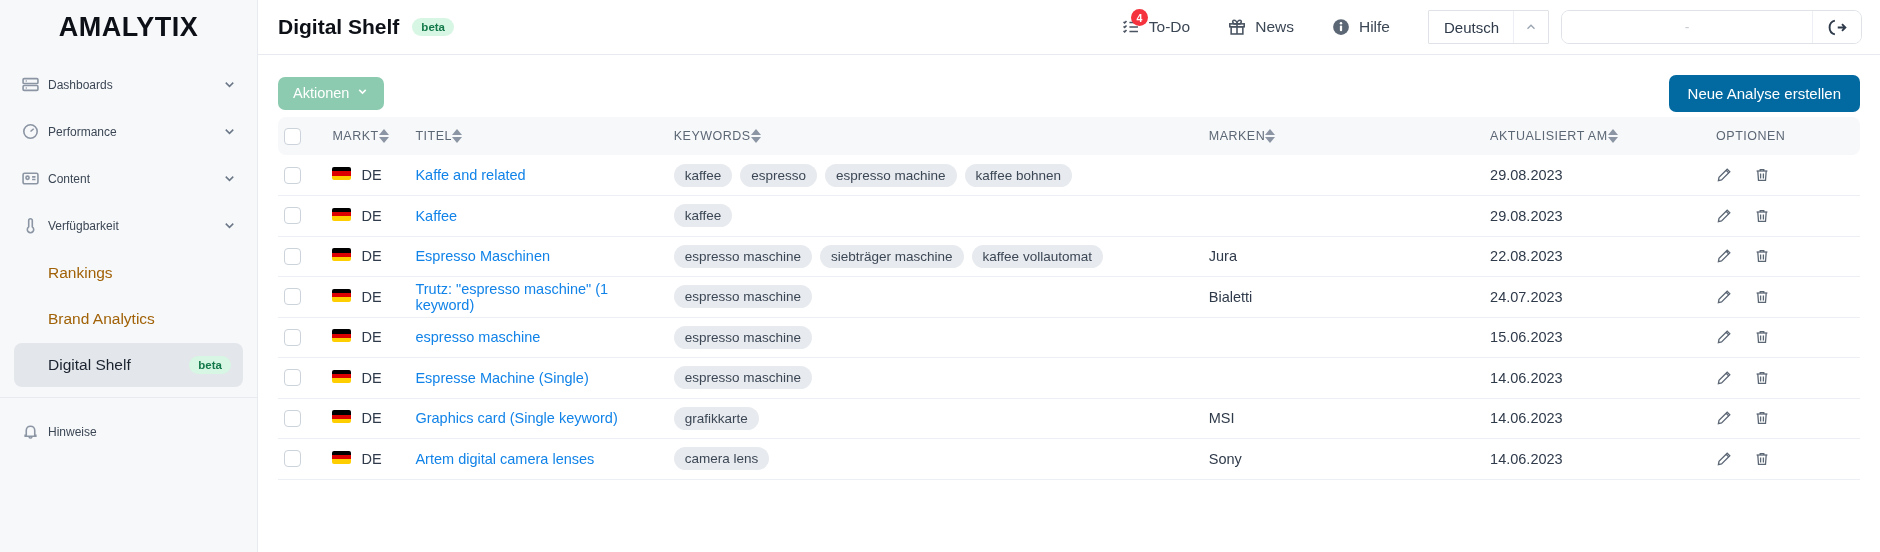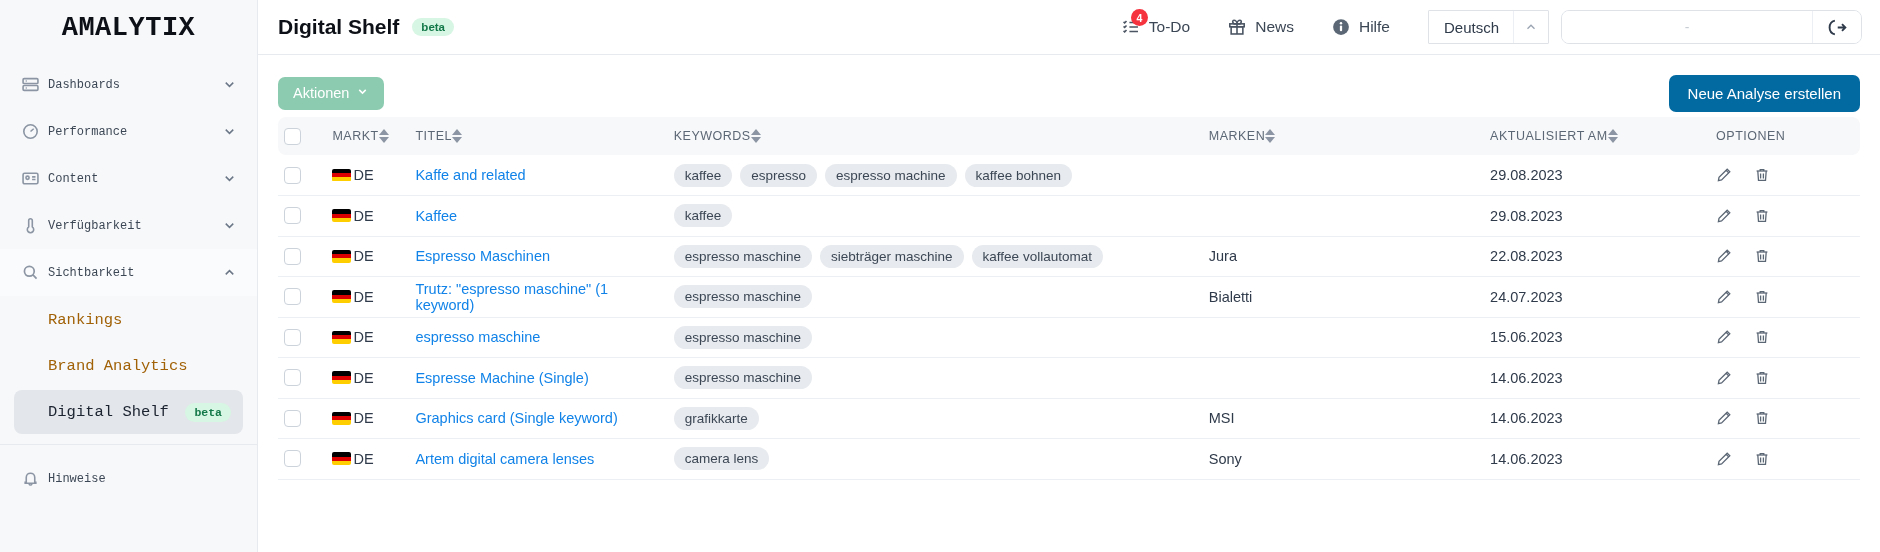--- a/index.html
+++ b/index.html
@@ -10,21 +10,21 @@
     overflow: hidden;
     color: #2f3a4a;
   }
   .app { display: flex; width: 1880px; height: 552px; }
 
   
   .sidebar {
     width: 258px; min-width: 258px; height: 552px;
     background: #f7f8fa;
     border-right: 1px solid #e7eaee;
-    display: flex; flex-direction: column; font-family: Liberation Mono, monospace;
+    display: flex; flex-direction: column;
   }
   .brand {
     height: 55px; display: flex; align-items: center; justify-content: center;
     font-size: 27px; font-weight: 700; letter-spacing: 0.5px; color: #0d1117;
   }
   .nav { flex: 1; padding-top: 6px; }
   .nav-item {
     display: flex; align-items: center; height: 47px;
     padding: 0 20px 0 22px; cursor: pointer; position: relative;
   }
@@ -126,21 +126,21 @@
   .sort-ico i.dn { border-top: 6px solid #8b95a3; }
 
   table.grid tbody td {
     height: 40.5px; border-bottom: 1px solid #eceff3;
     font-size: 14.5px; color: #2f3a4a; padding: 0 6px; vertical-align: middle;
   }
   .cb {
     width: 17px; height: 17px; border: 1px solid #cdd3da;
     border-radius: 4px; background: #fff; cursor: pointer; display: block;
   }
-  .mk { display: flex; align-items: center; gap: 2px; }
+  .mk { display: flex; gap: 10px; }
   .flag {
     width: 19px; height: 13px; border-radius: 2px; overflow: hidden;
     display: flex; flex-direction: column; flex-shrink: 0;
   }
   .flag span { flex: 1; display: block; }
   .title-link { color: #1183e8; text-decoration: none; font-size: 14.5px; cursor: pointer; }
   .kw-wrap { display: flex; gap: 8px; align-items: center; flex-wrap: nowrap; overflow: hidden; }
   .kw {
     background: #e7eaee; color: #3c4755; border-radius: 12px;
     padding: 4px 11px; font-size: 13.5px; white-space: nowrap;
@@ -222,34 +222,20 @@
           </svg>
         </span>
         <span class="lbl">Verfügbarkeit</span>
         <span class="chev">
           <svg width="15" height="15" viewBox="0 0 16 16" fill="none" stroke="currentColor" stroke-width="1.6">
               <path d="M4 6l4 4 4-4"></path>
             </svg>
         </span>
       </div>
 
-      <div class="nav-item active-group">
-        <span class="ico">
-          <svg width="17" height="17" viewBox="0 0 16 16" fill="none" stroke="currentColor" stroke-width="1.6">
-            <circle cx="6.9" cy="6.9" r="4.6"></circle>
-              <path d="M10.3 10.3l3.4 3.4"></path>
-          </svg>
-        </span>
-        <span class="lbl">Sichtbarkeit</span>
-        <span class="chev">
-          <svg width="15" height="15" viewBox="0 0 16 16" fill="none" stroke="currentColor" stroke-width="1.6">
-              <path d="M4 10l4-4 4 4"></path>
-            </svg>
-        </span>
-      </div>
 
       <div class="nav-sub">
         <span>Rankings</span>
       </div>
       <div class="nav-sub">
         <span>Brand Analytics</span>
       </div>
       <div class="nav-sub selected">
         <span>Digital Shelf</span>
         <span class="beta">beta</span>

